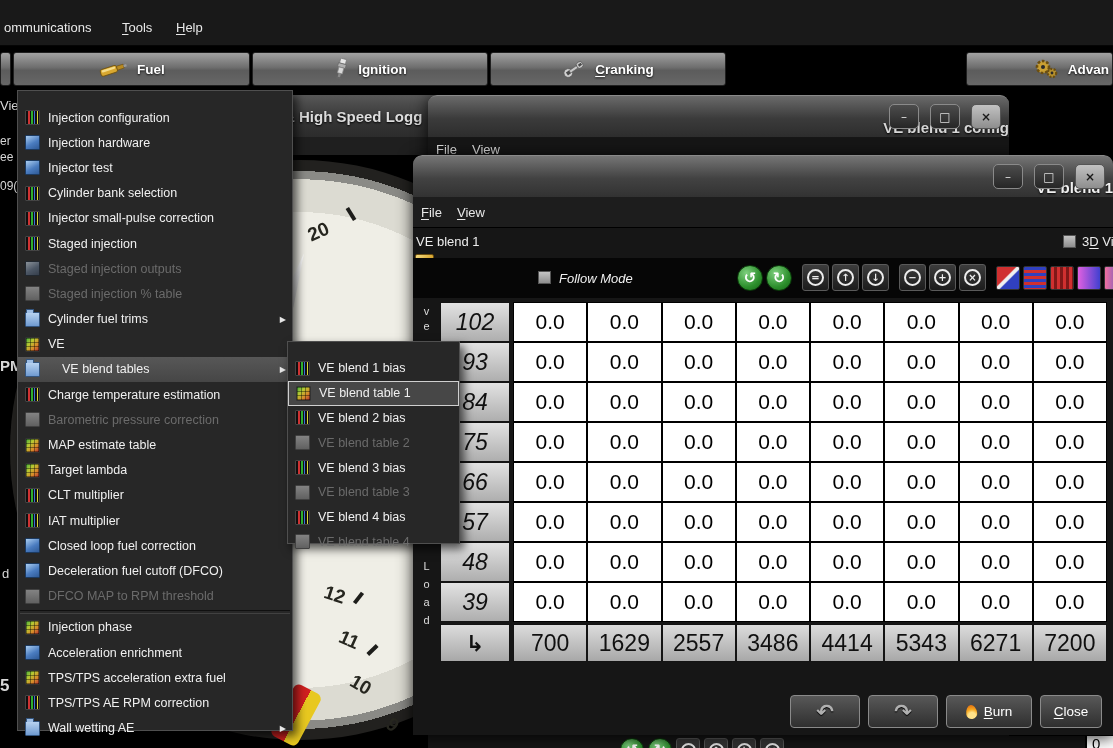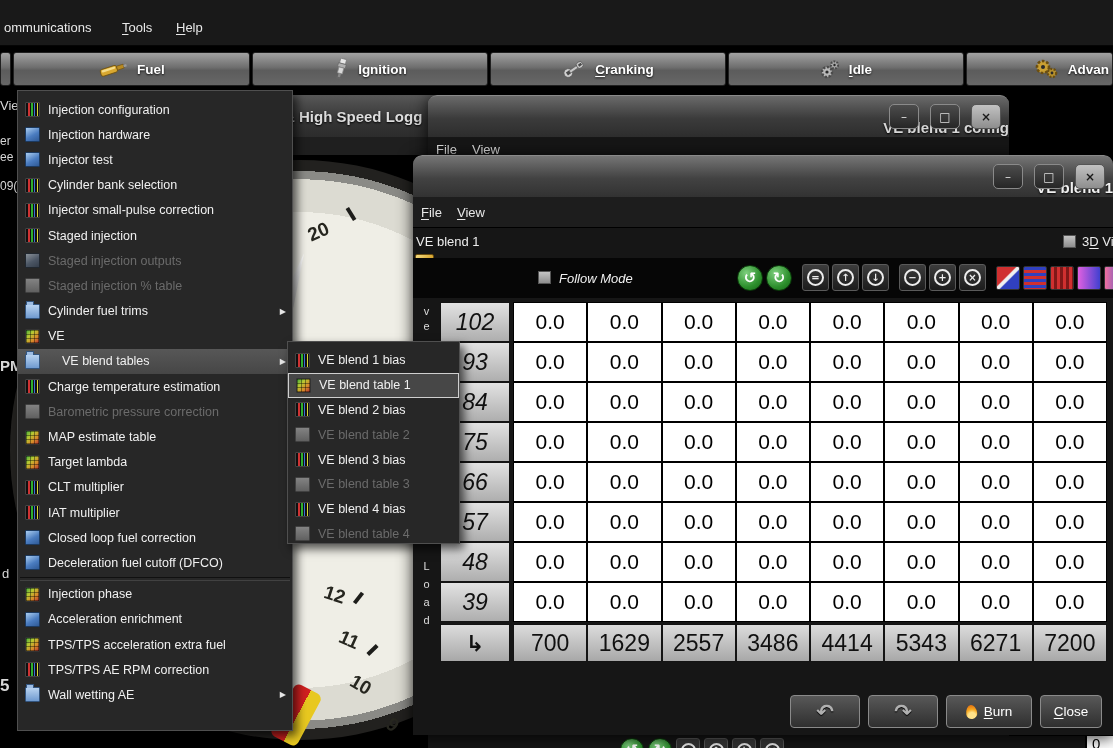--- a/index.html
+++ b/index.html
@@ -28,21 +28,21 @@
 
   
   .tab{position:absolute;top:52px;height:34px;display:flex;align-items:center;justify-content:center;gap:9px;
        background:linear-gradient(180deg,#a2a2a2,#6e6e6e 45%,#5c5c5c 55%,#676767);
        border:1px solid #202020;box-sizing:border-box;border-radius:3px;z-index:5;
        color:#fff;font-weight:bold;font-size:13.5px;text-shadow:0 1px 2px rgba(0,0,0,.85);}
   .tabicon{display:flex;align-items:center;}
 
   
   .dropdown{position:absolute;background:#272727;border:1px solid #4f4f4f;box-sizing:border-box;
-            box-shadow:4px 5px 9px rgba(0,0,0,.65);padding:6px 0;}
+            box-shadow:4px 5px 9px rgba(0,0,0,.65);padding:14px 0;}
   .fuel-menu{left:17px;top:90px;width:276px;height:641px;z-index:6;}
   .blend-submenu{left:287px;top:341px;width:173px;height:203px;z-index:7;}
   .menu-item{height:25.2px;box-sizing:border-box;display:flex;align-items:center;gap:8px;
              padding:0 6px 0 7px;font-size:12.5px;color:#f0f0f0;}
   .blend-submenu .menu-item{height:24.8px;}
   .menu-item.disabled{color:#6b6b6b;}
   .menu-item.hl{background:linear-gradient(#575757,#464646);gap:22px;}
   .menu-item.sel{border:1px solid #cfcfcf;background:#474747;}
   .menu-sep{height:2px;border-top:1px solid #101010;border-bottom:1px solid #414141;margin:1px 2px;}
   .mlabel{white-space:nowrap;overflow:hidden;}
@@ -461,31 +461,20 @@
             <circle cx="5" cy="10" r="4.4" fill="#cfcfcf" stroke="#5a5a5a" stroke-width="0.8"></circle>
             <rect x="3.4" y="8.2" width="4" height="3.6" fill="#4a4a4a"></rect>
             <rect x="7" y="8.6" width="11" height="2.8" fill="#c8c8c8" stroke="#5a5a5a" stroke-width="0.6"></rect>
             <circle cx="19" cy="10" r="3.4" fill="#c8c8c8" stroke="#5a5a5a" stroke-width="0.8"></circle>
             <rect x="17.6" y="8.8" width="3.4" height="2.4" fill="#4a4a4a"></rect>
           </g>
         </svg>
       </span>
     <span><span class="u">C</span><span>ranking</span></span>
   </div>
-  <div class="tab" style="left:728px;width:236px">
-    <span class="tabicon">
-        <svg width="20" height="22" viewBox="0 0 20 22">
-          <circle cx="7" cy="14" r="5" fill="#b8b8b8" stroke="#4a4a4a" stroke-width="2.4" stroke-dasharray="2.2 1.6"></circle>
-          <circle cx="7" cy="14" r="1.6" fill="#2a2a2a"></circle>
-          <circle cx="14.5" cy="7" r="3.6" fill="#a8a8a8" stroke="#4a4a4a" stroke-width="2" stroke-dasharray="1.8 1.3"></circle>
-          <circle cx="14.5" cy="7" r="1.2" fill="#2a2a2a"></circle>
-        </svg>
-      </span>
-    <span><span class="u">I</span><span>dle</span></span>
-  </div>
   <div class="tab" style="left:966px;width:147px;justify-content:flex-end;padding-right:3px">
     <span class="tabicon">
         <svg width="26" height="22" viewBox="0 0 26 22">
           <circle cx="10" cy="9" r="6" fill="#caa033" stroke="#6b4e10" stroke-width="2.6" stroke-dasharray="2.6 1.8"></circle>
           <circle cx="10" cy="9" r="2" fill="#2a2a2a"></circle>
           <circle cx="19" cy="15" r="4.2" fill="#b8922d" stroke="#6b4e10" stroke-width="2.2" stroke-dasharray="2 1.5"></circle>
           <circle cx="19" cy="15" r="1.4" fill="#2a2a2a"></circle>
         </svg>
       </span>
     <span><span class="u"></span><span>Advan</span></span>
@@ -563,20 +552,24 @@
         <span class="mlabel">IAT multiplier</span>
       </div>
       <div class="menu-item">
         <span class="mi icon-chip"></span>
         <span class="mlabel">Closed loop fuel correction</span>
       </div>
       <div class="menu-item">
         <span class="mi icon-chip"></span>
         <span class="mlabel">Deceleration fuel cutoff (DFCO)</span>
       </div>
+      <div class="menu-item disabled">
+        <span class="mi icon-graybox"></span>
+        <span class="mlabel">DFCO MAP to RPM threshold</span>
+      </div>
       <div class="menu-sep"></div>
       <div class="menu-item">
         <span class="mi icon-table3d"></span>
         <span class="mlabel">Injection phase</span>
       </div>
       <div class="menu-item">
         <span class="mi icon-chip"></span>
         <span class="mlabel">Acceleration enrichment</span>
       </div>
       <div class="menu-item">

